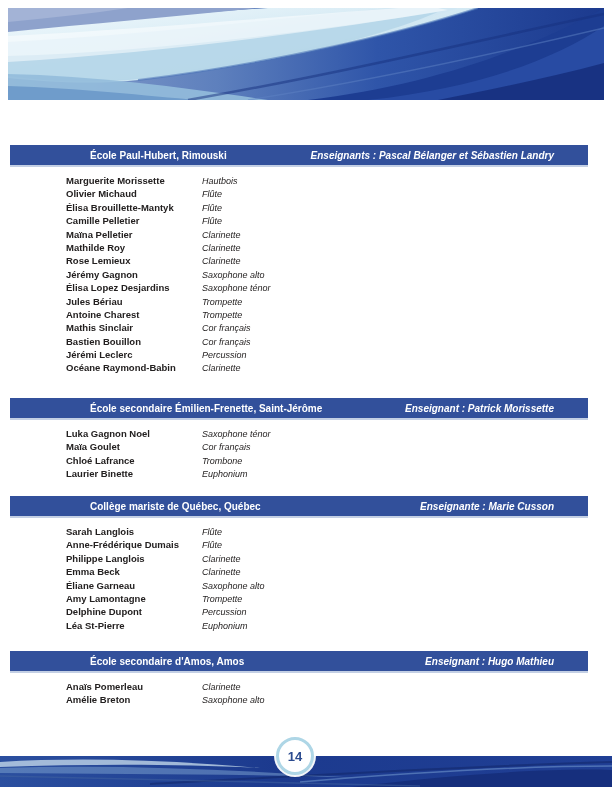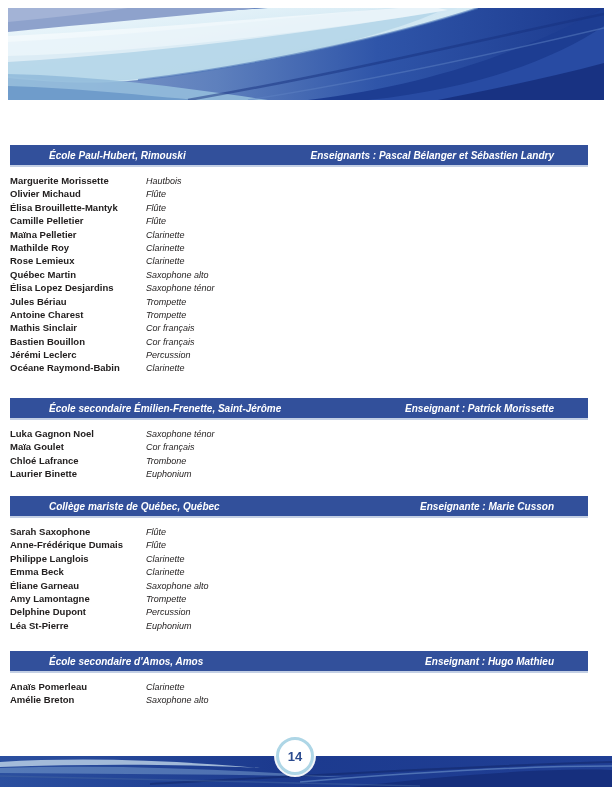--- a/index.html
+++ b/index.html
@@ -16,27 +16,27 @@
 
   .sec{position:absolute;left:0;width:612px;}
   .sec0{top:145px}.sec1{top:398px}.sec2{top:496px}.sec3{top:651px}
 
   .bar{
     position:absolute;top:0;left:10px;width:578px;height:20px;
     background:#32509b;border-bottom:2px solid #c3cfe4;box-sizing:content-box;
     display:flex;align-items:center;justify-content:space-between;
     padding:0;color:#ffffff;font-weight:bold;font-size:10px;
   }
-  .bar .school{margin-left:39px;white-space:nowrap;font-style:italic;}
+  .bar .school{margin-left:80px;white-space:nowrap;}
   .bar .teacher{margin-right:34px;white-space:nowrap;font-style:italic;}
 
   .students{position:absolute;top:27px;left:10px;width:578px;}
   .row{height:13.4px;line-height:13.4px;white-space:nowrap;}
   .row .name{
-    display:inline-block;width:136px;
+    display:inline-block;margin-left:56px;width:136px;
     font-weight:bold;font-size:9.5px;color:#232020;vertical-align:baseline;
   }
   .row .instr{
     display:inline-block;font-style:italic;font-size:9px;color:#262323;
   }
 
   .page-circle{
     position:absolute;left:276px;top:737px;width:32px;height:32px;
     background:#ffffff;border:3px solid #aed6e6;border-radius:50%;
     box-shadow:0 0 0 2px rgba(255,255,255,0.95);
@@ -95,21 +95,21 @@
   <div class="row"><span class="name">Élisa Brouillette-Mantyk</span><span class="instr">Flûte</span></div>
 
   <div class="row"><span class="name">Camille Pelletier</span><span class="instr">Flûte</span></div>
 
   <div class="row"><span class="name">Maïna Pelletier</span><span class="instr">Clarinette</span></div>
 
   <div class="row"><span class="name">Mathilde Roy</span><span class="instr">Clarinette</span></div>
 
   <div class="row"><span class="name">Rose Lemieux</span><span class="instr">Clarinette</span></div>
 
-  <div class="row"><span class="name">Québec Martin</span><span class="instr">Saxophone alto</span></div>
+  <div class="row"><span class="name">Jérémy Gagnon</span><span class="instr">Saxophone alto</span></div>
 
   <div class="row"><span class="name">Élisa Lopez Desjardins</span><span class="instr">Saxophone ténor</span></div>
 
   <div class="row"><span class="name">Jules Bériau</span><span class="instr">Trompette</span></div>
 
   <div class="row"><span class="name">Antoine Charest</span><span class="instr">Trompette</span></div>
 
   <div class="row"><span class="name">Mathis Sinclair</span><span class="instr">Cor français</span></div>
 
   <div class="row"><span class="name">Bastien Bouillon</span><span class="instr">Cor français</span></div>
@@ -136,21 +136,21 @@
   <div class="row"><span class="name">Laurier Binette</span><span class="instr">Euphonium</span></div>
 </div>
   </section>
 
   <section class="sec sec2">
     <div class="bar">
       <span class="school">Collège mariste de Québec, Québec</span>
       <span class="teacher">Enseignante : Marie Cusson</span>
     </div>
     <div class="students">
-  <div class="row"><span class="name">Sarah Saxophone</span><span class="instr">Flûte</span></div>
+  <div class="row"><span class="name">Sarah Langlois</span><span class="instr">Flûte</span></div>
 
   <div class="row"><span class="name">Anne-Frédérique Dumais</span><span class="instr">Flûte</span></div>
 
   <div class="row"><span class="name">Philippe Langlois</span><span class="instr">Clarinette</span></div>
 
   <div class="row"><span class="name">Emma Beck</span><span class="instr">Clarinette</span></div>
 
   <div class="row"><span class="name">Éliane Garneau</span><span class="instr">Saxophone alto</span></div>
 
   <div class="row"><span class="name">Amy Lamontagne</span><span class="instr">Trompette</span></div>

